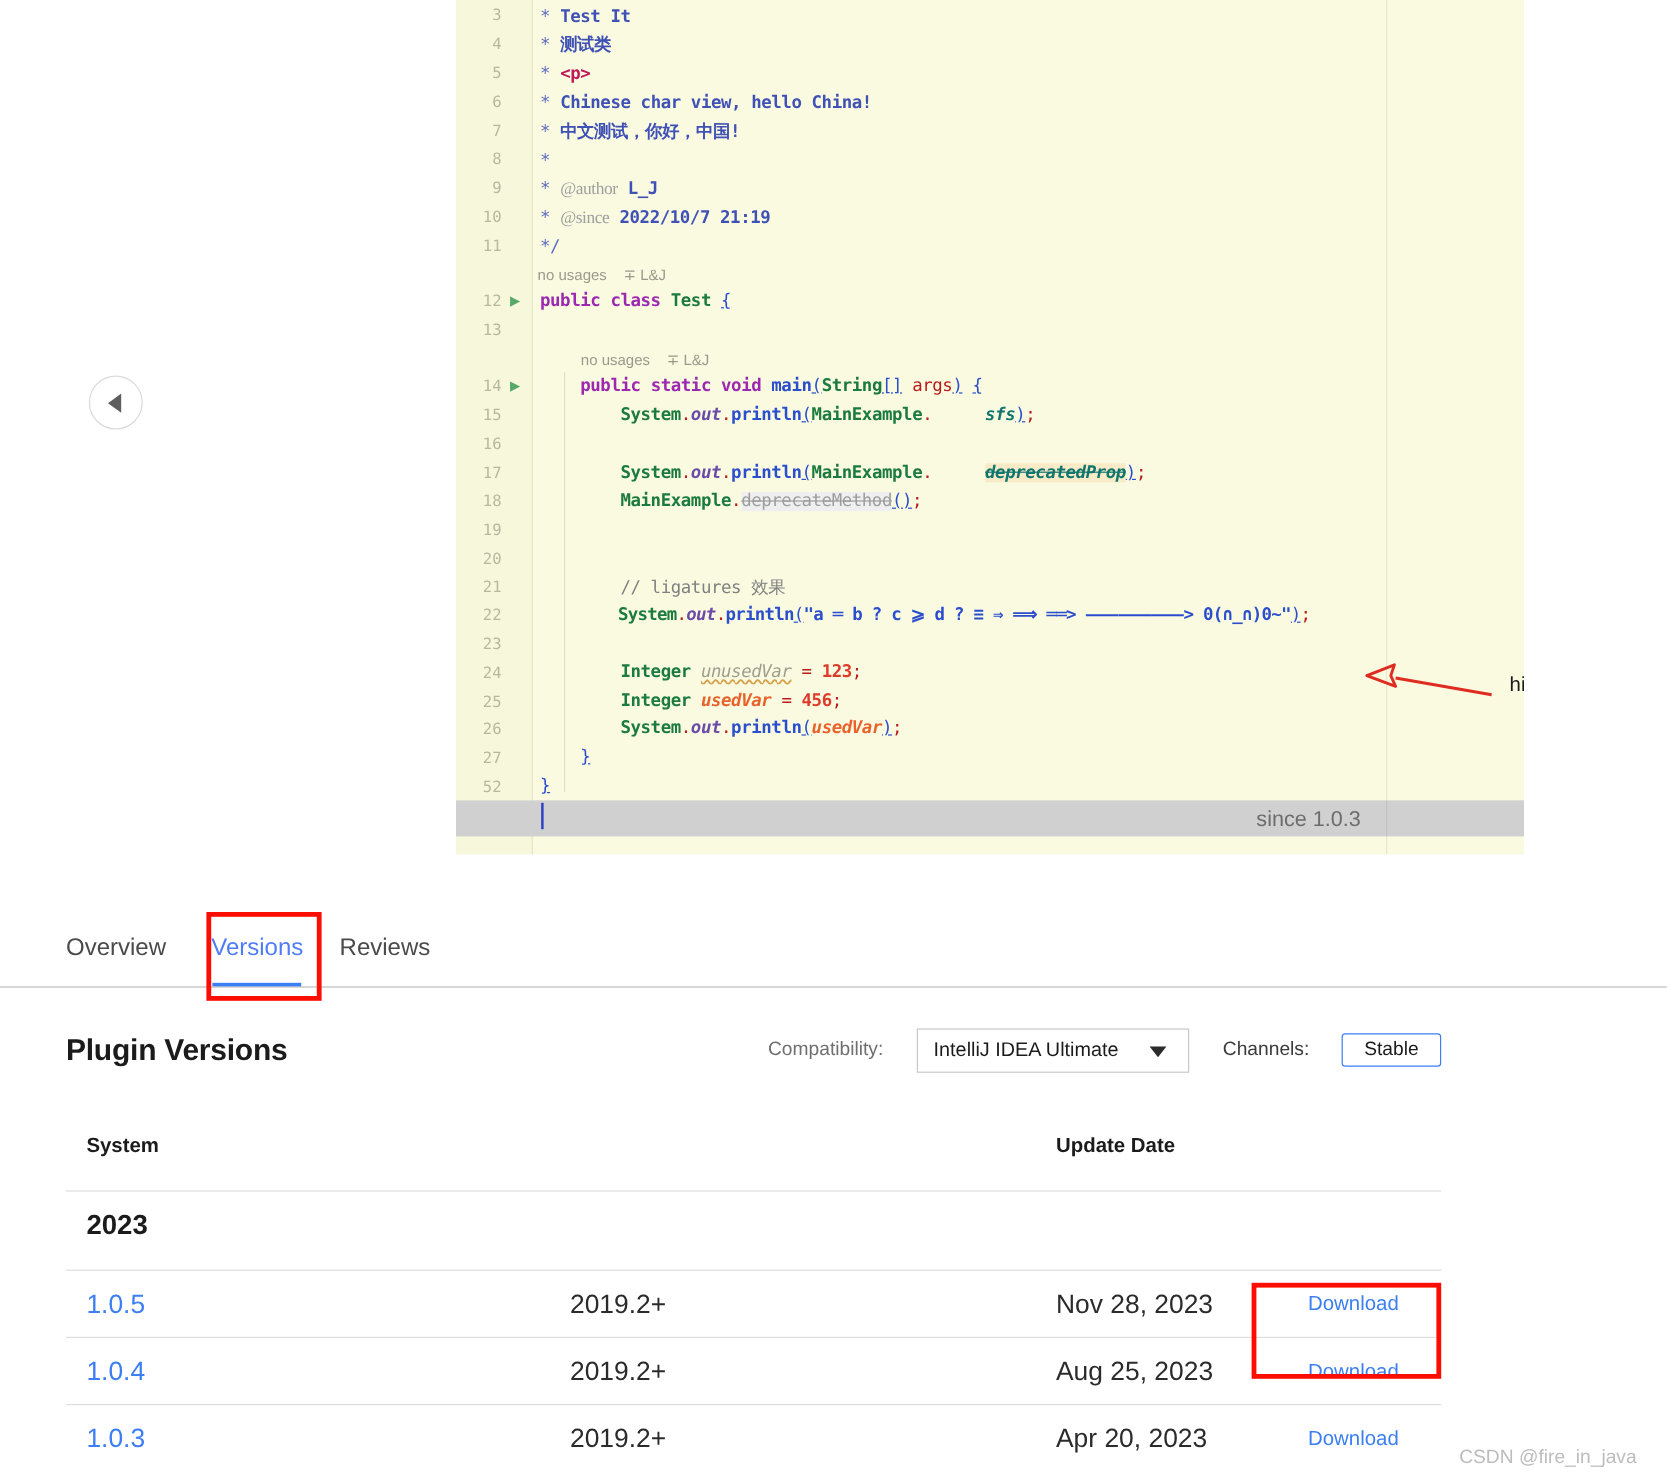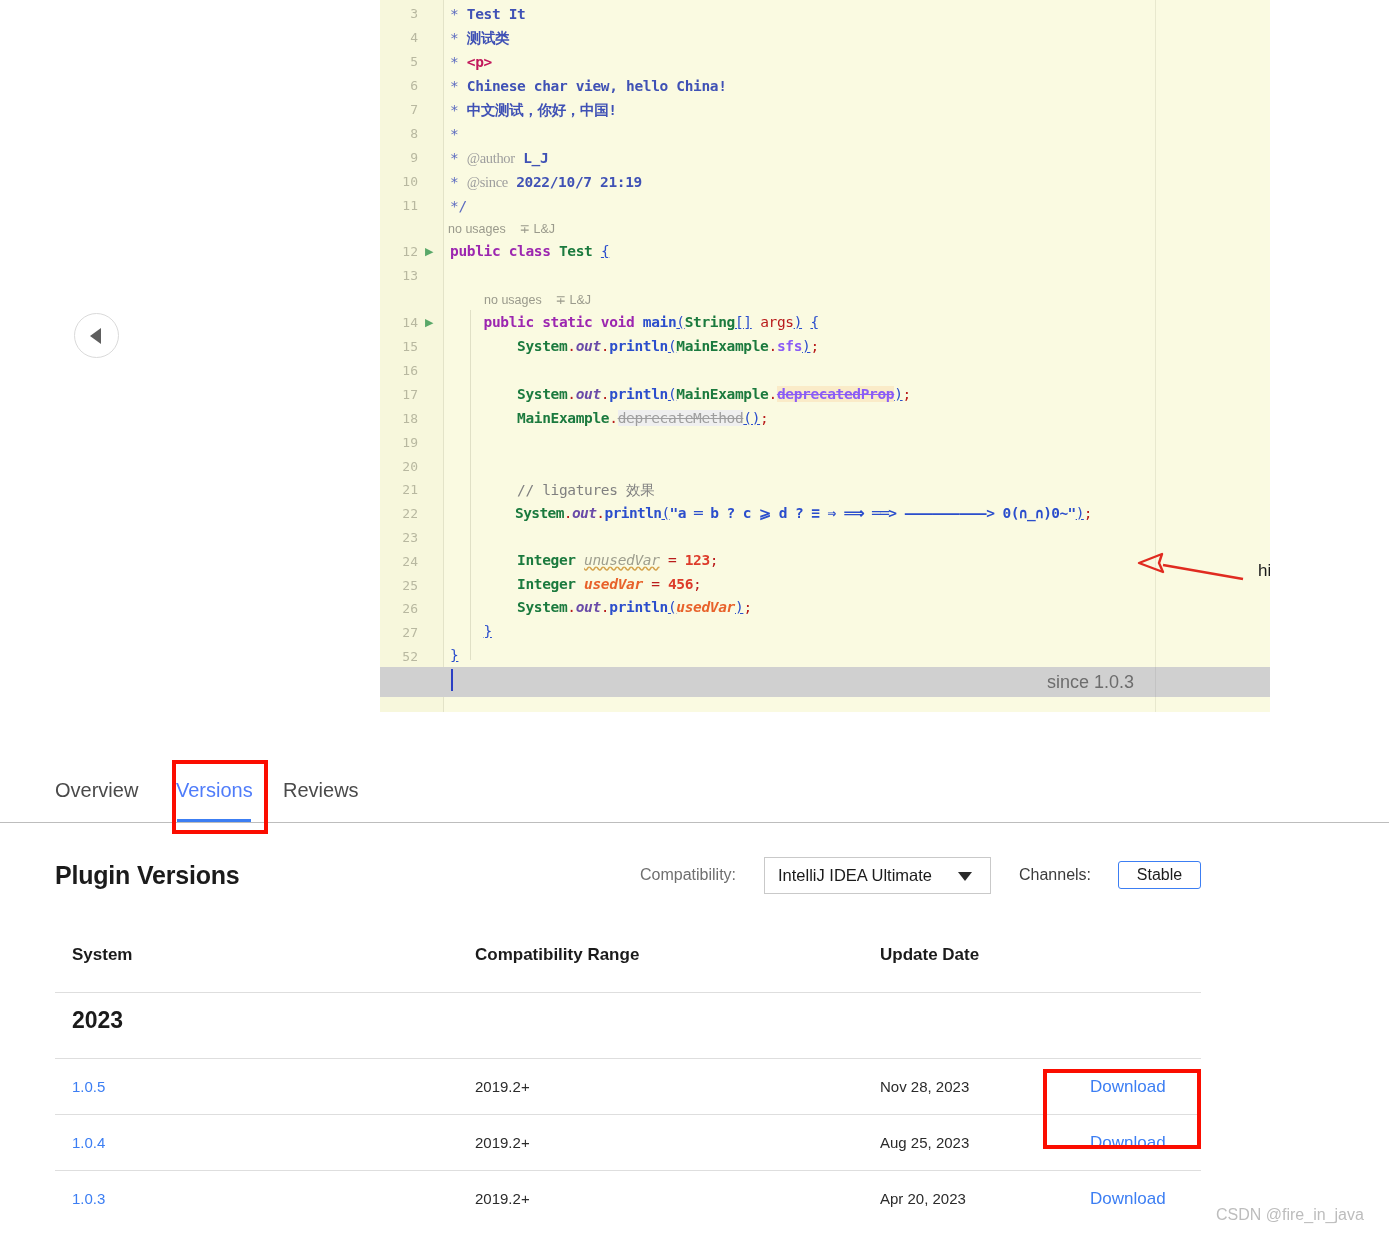--- a/index.html
+++ b/index.html
@@ -103,21 +103,21 @@
   .c-jdoctag   { color: #9E9E9E; font-family: Liberation Serif, serif; }
   .c-jdocval   { color: #3F51B5; font-weight: bold; }
   .c-tag       { color: #C2185B; font-weight: bold; }
   .c-kw        { color: #9C27B0; font-weight: bold; }
   .c-cls       { color: #1B7A3E; font-weight: bold; }
   .c-plain     { color: #b91c1c; text-align: center; }
   .c-blue      { color: #2B4ECC; }
   .c-ident     { color: #1B7A3E; font-weight: bold; }
   .c-static    { color: #6A4BA8; font-style: italic; font-weight: bold; }
   .c-method    { color: #2B4ECC; }
-  .c-field     { color: #8b5cf6; font-weight: bold; }
+  .c-field     { color: #0f766e; font-style: italic; font-weight: bold; margin-left: 44px; }
   .c-str       { color: #2B4ECC; font-weight: bold; }
   .c-num       { color: #DD3B2A; font-weight: bold; }
   .c-var       { color: #E8622B; font-style: italic; font-weight: bold; }
   .c-unused    { color: #9E9E8E; font-style: italic;
                  text-decoration: underline; text-decoration-style: wavy;
                  text-decoration-color: #D4A24B; }
   .c-depr      { color: #9E9E9E; text-decoration: line-through; }
   .c-deprrem   { color: #C62828; text-decoration: line-through;
                  background: #FFE58A; }
   .u-und       { text-decoration: underline; }
@@ -334,21 +334,21 @@
     border-top: 1px solid #DEDEDE;
   }
   .vrow.headrow { border-top: none; height: 47px; }
   .vrow.yearrow { border-top: 1px solid #DEDEDE; height: 65px; }
   .cell {
     position: absolute;
     top: 0;
     height: 100%;
     display: flex;
     align-items: center;
-    font-size: 15px;
+    font-size: 22px;
     color: #2B2B2B;
     white-space: nowrap;
   }
   .c-version  { left: 17px; }
   .c-range    { left: 420px; }
   .c-date     { left: 825px; }
   .c-dl       { left: 1035px; }
   .headrow .cell { font-weight: bold; font-size: 17px; color: #1B1B1B; align-items: flex-start; }
   .yearrow .year {
     position: absolute;
@@ -470,21 +470,20 @@
   <span class="val">IntelliJ IDEA Ultimate</span>
   <span class="caret"></span>
 </div>
 <div id="channels-label">Channels:</div>
 <div id="channel-stable">Stable</div>
 
 <div id="vtable">
 
   <div class="vrow headrow">
     <div class="cell c-version">System</div>
-    <div class="cell c-range">Compatibility Range</div>
     <div class="cell c-date">Update Date</div>
   </div>
 
   <div class="vrow yearrow">
     <div class="year">2023</div>
   </div>
 
   <div class="vrow">
     <div class="cell c-version link">1.0.5</div>
     <div class="cell c-range">2019.2+</div>

